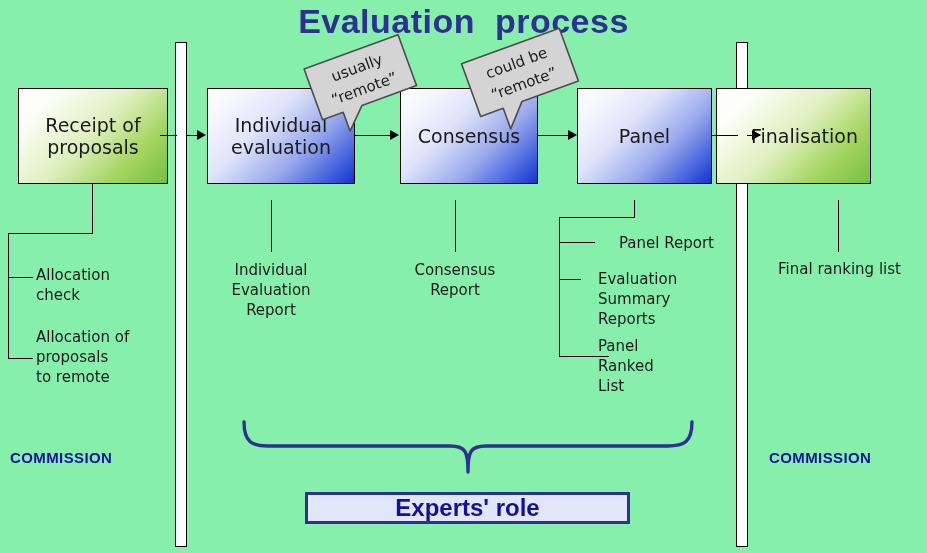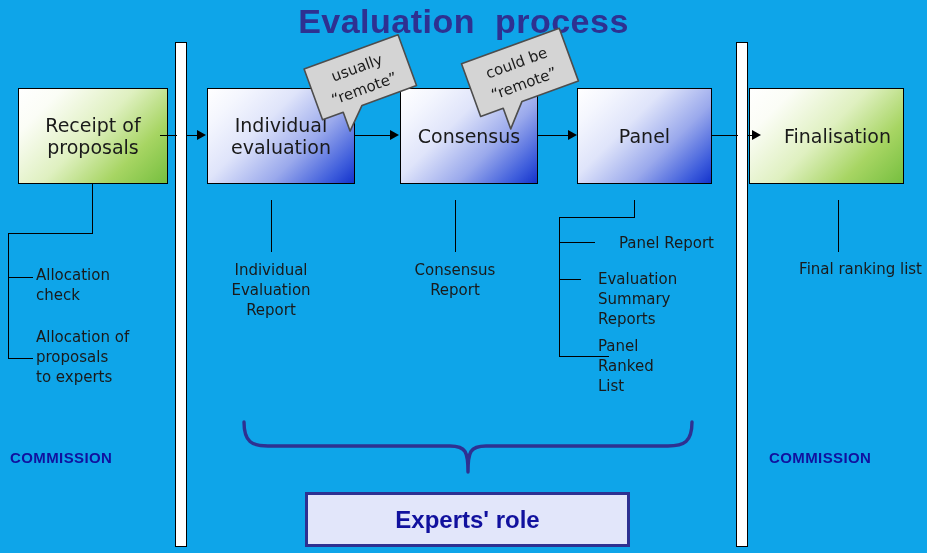--- a/index.html
+++ b/index.html
@@ -7,21 +7,21 @@
     padding: 0;
     background: #ffffff;
   }
   body {
     font-family: "DejaVu Sans", "Liberation Sans", sans-serif;
   }
   #canvas {
     position: relative;
     width: 927px;
     height: 553px;
-    background: #0ea5e9;
+    background: #86efac;
     overflow: hidden;
   }
 
   
   .title {
     position: absolute;
     left: 0;
     top: 2px;
     width: 927px;
     text-align: center;
@@ -147,21 +147,21 @@
   <div class="stage-box green-grad" style="left:10px; top:88px; width:150px; height:96px;margin-left:8px;">Receipt of
 proposals</div>
 
   <div class="stage-box blue-grad" style="left:207px; top:88px; width:148px; height:96px;">Individual
 evaluation</div>
 
   <div class="stage-box blue-grad" style="left:400px; top:88px; width:138px; height:96px;">Consensus</div>
 
   <div class="stage-box blue-grad" style="left:577px; top:88px; width:135px; height:96px;">Panel</div>
 
-  <div class="stage-box green-grad" style="left:749px; top:88px; width:155px; height:96px;padding-left:22px;">Finalisation</div>
+  <div class="stage-box green-grad" style="left:716px; top:88px; width:155px; height:96px;padding-left:22px;">Finalisation</div>
 
   <div class="hline" style="left:160px; top:135px; width:17px;"></div>
 
   <div class="hline" style="left:186px; top:135px; width:14px;"></div>
   <div class="arrow-head" style="left:197px; top:130px;"></div>
 
   <div class="hline" style="left:355px; top:135px; width:36px;"></div>
   <div class="arrow-head" style="left:390px; top:130px;"></div>
 
   <div class="hline" style="left:538px; top:135px; width:31px;"></div>
@@ -195,21 +195,21 @@
   <div class="vline" style="left:92px; top:184px; width:0; height:50px;"></div>
   <div class="hline" style="left:8px; top:233px; width:85px;"></div>
   <div class="vline" style="left:8px; top:233px; height:126px;"></div>
   <div class="hline" style="left:8px; top:277px; width:25px;"></div>
   <div class="hline" style="left:8px; top:358px; width:25px;"></div>
 
   <div class="caption left" style="left:36px; top:266px; width:130px;">Allocation
 check</div>
   <div class="caption left" style="left:36px; top:328px; width:140px;">Allocation of
 proposals
-to experts</div>
+to remote</div>
 
   <div class="vline" style="left:271px; top:200px; height:52px;"></div>
   <div class="caption center" style="left:201px; top:261px; width:140px;">Individual
 Evaluation
 Report</div>
 
   <div class="vline" style="left:455px; top:200px; height:52px;"></div>
   <div class="caption center" style="left:390px; top:261px; width:130px;">Consensus
 Report</div>
 
@@ -222,32 +222,32 @@
 
   <div class="caption left" style="left:598px; top:234px; width:160px;margin-left:21px;">Panel Report</div>
   <div class="caption left" style="left:598px; top:270px; width:150px;">Evaluation
 Summary
 Reports</div>
   <div class="caption left" style="left:598px; top:337px; width:130px;">Panel
 Ranked
 List</div>
 
   <div class="vline" style="left:838px; top:200px; height:52px;"></div>
-  <div class="caption center" style="left:757px; top:260px; width:165px;text-align:right;">Final ranking list</div>
+  <div class="caption center" style="left:757px; top:260px; width:165px;">Final ranking list</div>
 
   <div class="commission" style="left:10px; top:449px;">COMMISSION</div>
   <div class="commission" style="left:769px; top:449px;">COMMISSION</div>
 
   <div class="brace" style="left:238px; top:416px;">
     <svg width="460" height="62" viewBox="0 0 460 62">
       <path d="M6,6
                C6,26 14,30 30,30
                L212,30
                C228,30 230,36 230,56
                C230,36 232,30 248,30
                L430,30
                C446,30 454,26 454,6" fill="none" stroke="#2e3191" stroke-width="3.4" stroke-linecap="round" stroke-linejoin="round"></path>
     </svg>
   </div>
 
-  <div class="experts-box" style="left:305px; top:492px; width:325px; height:55px;">Experts' role</div>
+  <div class="experts-box" style="left:305px; top:492px; width:325px; height:32px;">Experts' role</div>
 
 </div>
 
 </body></html>

